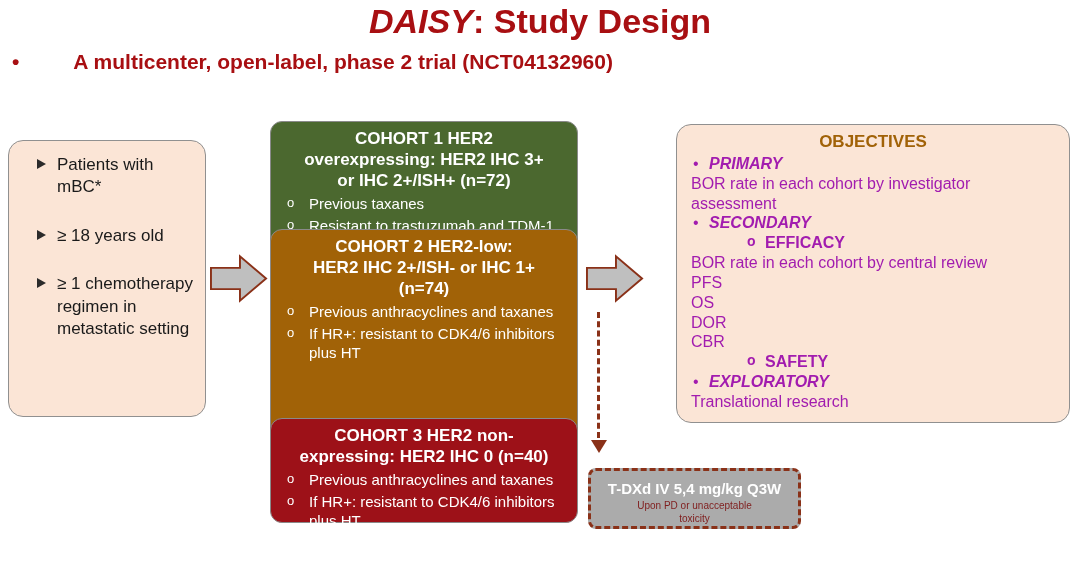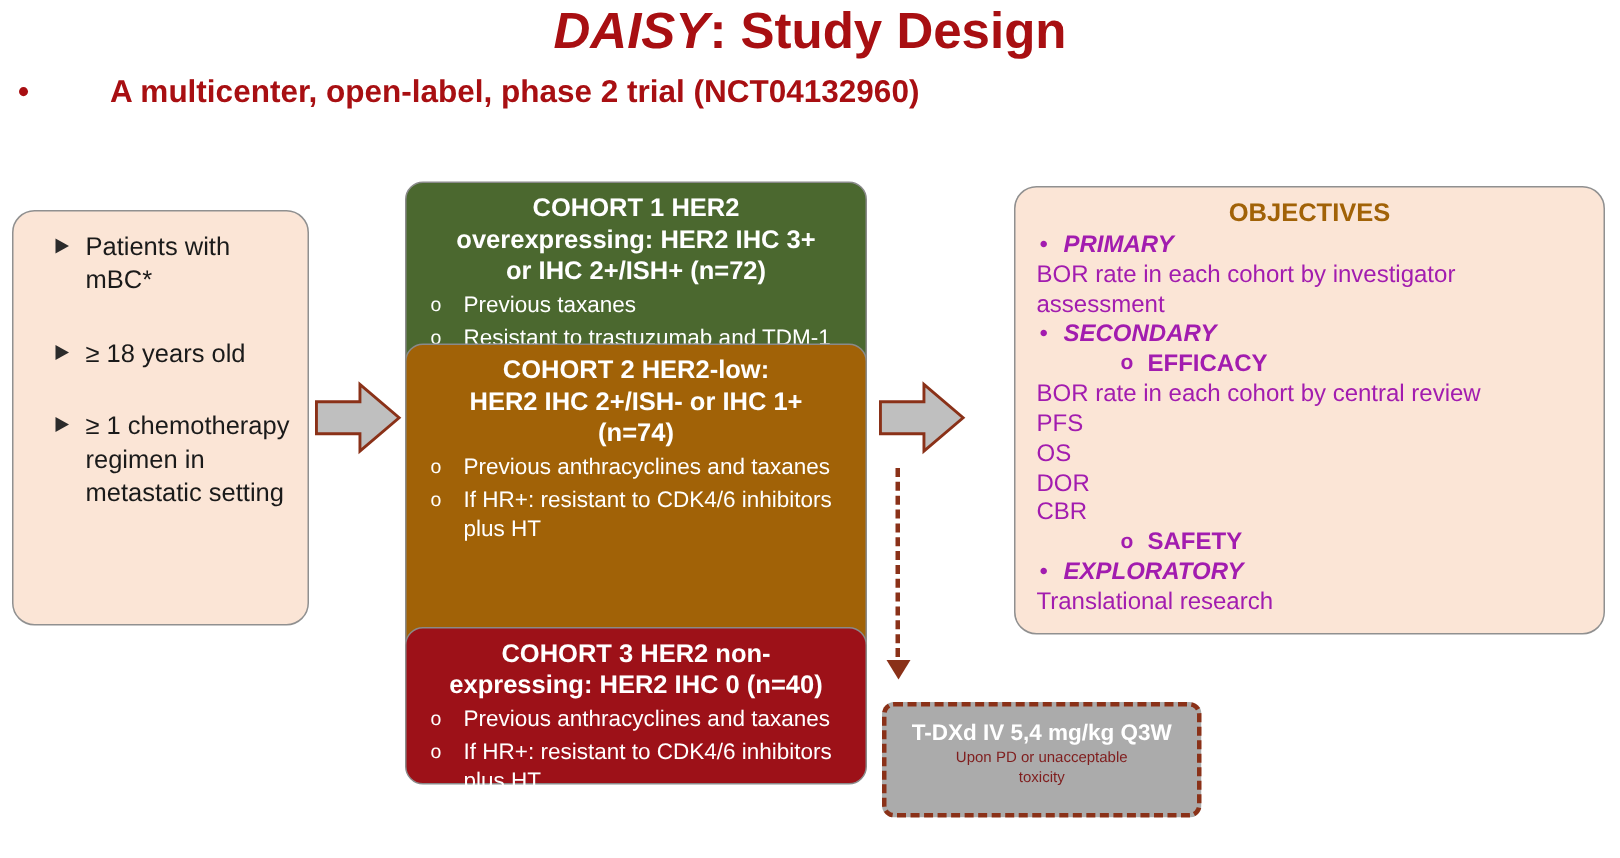--- a/index.html
+++ b/index.html
@@ -68,21 +68,21 @@
     position: absolute; left: 597px; top: 312px; height: 126px; width: 0;
     border-left: 3px dashed #8A3118;
   }
   .dashed-arrowhead {
     position: absolute; left: 591px; top: 440px; width: 0; height: 0;
     border-left: 8px solid transparent; border-right: 8px solid transparent;
     border-top: 13px solid #8A3118;
   }
   
   .treatment-box {
-    position: absolute; left: 588px; top: 468px; width: 213px; height: 77px;
+    position: absolute; left: 588px; top: 468px; width: 213px; height: 61px;
     background: #ABABAB; border: 3px dashed #8A3118; border-radius: 8px;
     color: #fff; text-align: center; padding-top: 8px;
   }
   .t-line1 { font-weight: bold; font-size: 15px; line-height: 1.3; }
   .t-line2 { font-size: 10px; line-height: 1.3; color: #7f1d1d; }
 </style>
 </head>
 <body>
 
 <div class="slide">

